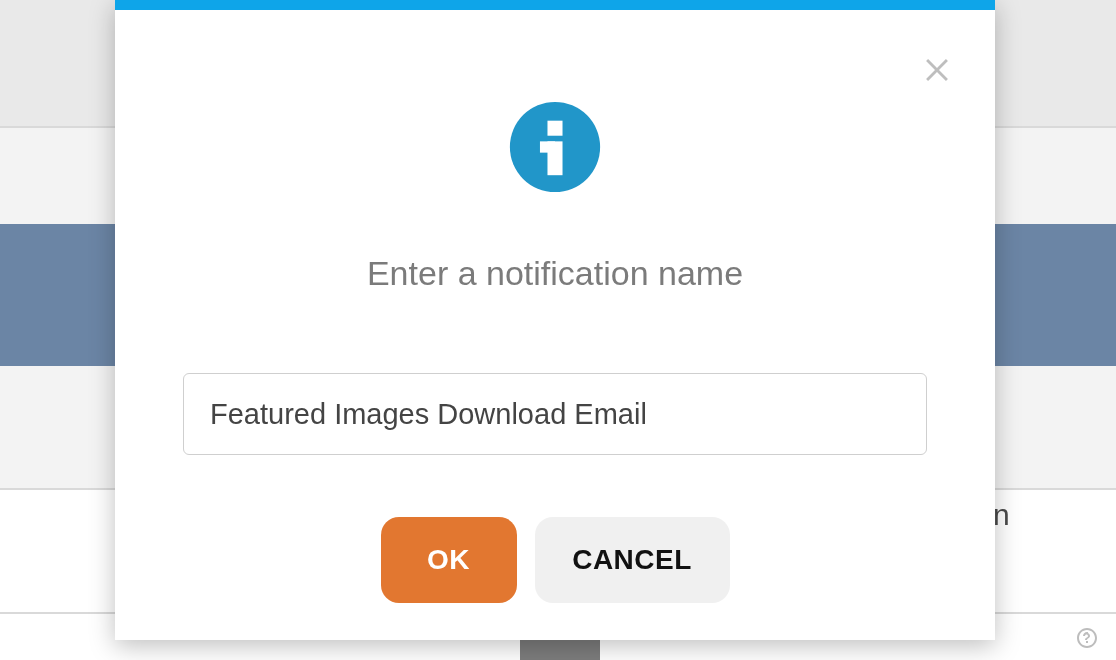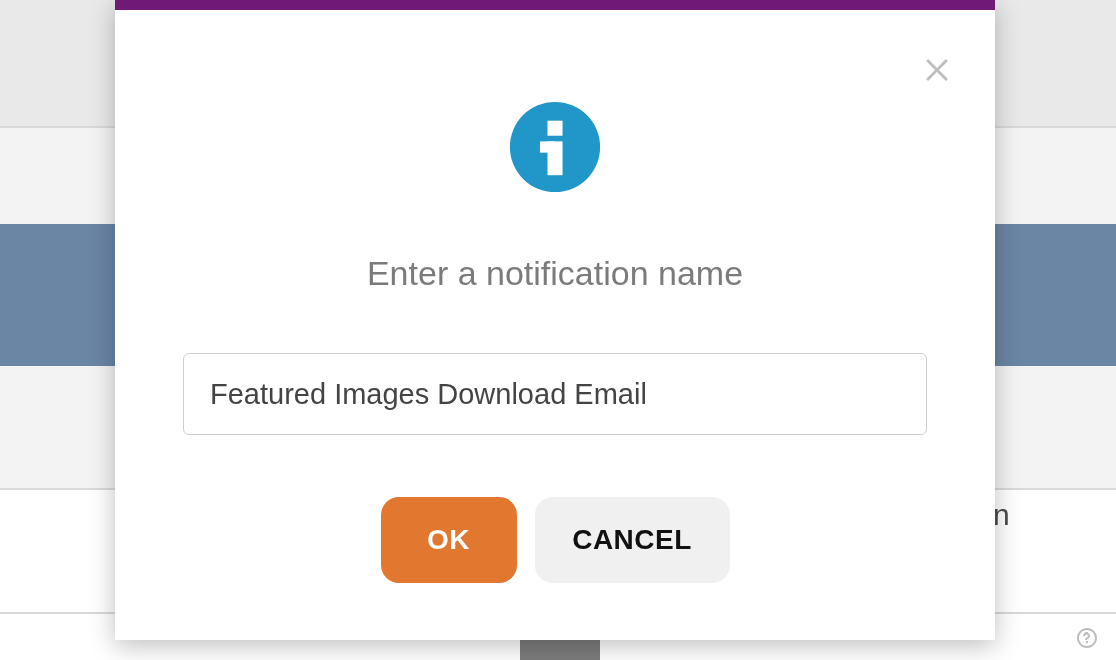--- a/index.html
+++ b/index.html
@@ -81,21 +81,21 @@
     }
 
     
     .modal {
       position: absolute;
       left: 115px;
       top: 0;
       width: 880px;
       height: 640px;
       background: #ffffff;
-      border-top: 10px solid #701a75;
+      border-top: 10px solid #0ea5e9;
       box-shadow: 0 6px 24px rgba(0,0,0,0.25);
     }
     .modal .close-btn {
       position: absolute;
       top: 40px;
       right: 40px;
       width: 36px;
       height: 36px;
       cursor: pointer;
       display: flex;
@@ -114,21 +114,21 @@
       display: block;
     }
     .prompt-text {
       font-size: 34px;
       color: #7b7b7b;
       margin-top: 60px;
       font-weight: 400;
     }
     .name-input {
       display: block;
-      margin: 60px auto 0 auto;
+      margin: 80px auto 0 auto;
       width: 744px;
       height: 82px;
       border: 1.5px solid #cfcfcf;
       border-radius: 6px;
       font-size: 29px;
       color: #444;
       padding: 2px 26px;
       outline: none;
       font-family: inherit;
     }

